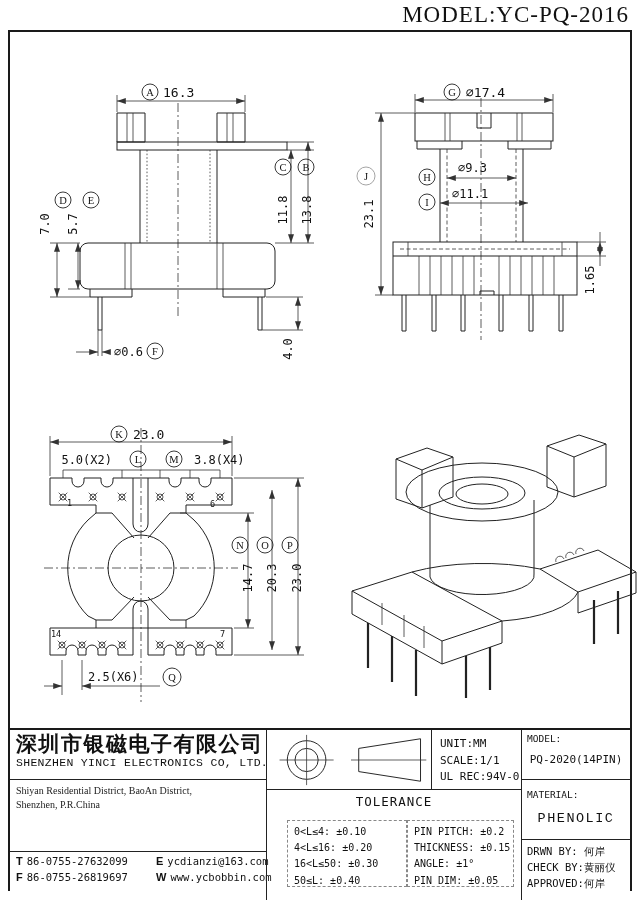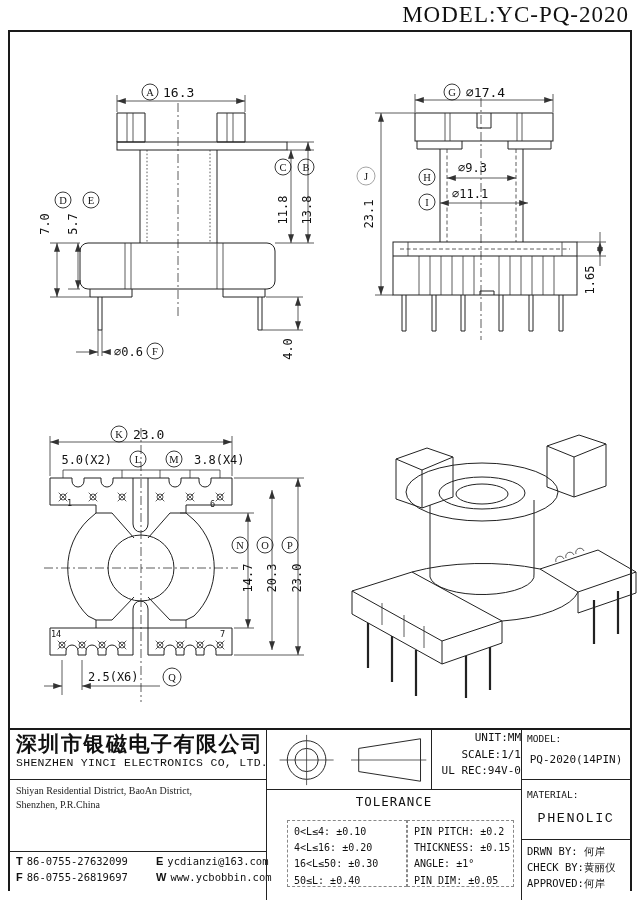--- a/index.html
+++ b/index.html
@@ -35,41 +35,41 @@
   .addr{height:72px;border-bottom:1.5px solid #222;padding:4px 6px 0 6px;box-sizing:border-box;
         font-family:"Liberation Serif",serif;font-size:10px;line-height:1.35;color:#222;}
   .addr-cn{font-size:9.5px;white-space:nowrap;}
   .addr div{white-space:nowrap;}
   .contacts{height:36px;padding:3px 6px 0 6px;box-sizing:border-box;display:grid;
         grid-template-columns:140px 1fr;grid-auto-rows:16px;font:10.5px "DejaVu Sans Mono",monospace;}
   .contacts b{font-family:"Liberation Sans",sans-serif;font-size:11px;margin-right:4px;}
   .tb-mid{position:absolute;left:256px;top:0;width:256px;height:100%;border-left:1.5px solid #222;border-right:1.5px solid #222;box-sizing:border-box;}
   .mid-top{position:relative;height:60px;border-bottom:1.5px solid #222;box-sizing:border-box;}
   .unitbox{position:absolute;left:164px;top:0;bottom:0;right:0;border-left:1.5px solid #222;
-        padding:0 0 0 8px;font:11px "DejaVu Sans Mono",monospace;line-height:1.5;white-space:nowrap;text-align:right;}
+        padding:6px 0 0 8px;font:11px "DejaVu Sans Mono",monospace;line-height:1.5;white-space:nowrap;}
   .tol{position:relative;height:98px;}
   .tol-title{text-align:center;font:12.5px "DejaVu Sans Mono",monospace;margin-top:4px;letter-spacing:1px;}
   .tol-box{position:absolute;top:26px;bottom:5px;border:1px dashed #888;padding:3px 0 0 6px;
         font:10px "DejaVu Sans Mono",monospace;line-height:1.62;white-space:nowrap;box-sizing:border-box;}
   .tol-l{left:20px;width:120px;}
   .tol-r{left:140px;width:107px;}
   .tb-right{position:absolute;left:512px;top:0;width:108px;height:100%;}
   .cell-model{height:50px;border-bottom:1.5px solid #222;padding:3px 5px 0 5px;box-sizing:border-box;}
   .cell-material{height:54px;border-bottom:1.5px solid #222;padding:3px 5px 0 5px;box-sizing:border-box;margin-top:6px;}
   .cell-label{font:9.5px "DejaVu Sans Mono",monospace;}
   .cell-value{font:11px "DejaVu Sans Mono",monospace;text-align:center;margin-top:9px;white-space:nowrap;}
   .material-value{font-family:Liberation Mono, monospace;font-size:13.5px;letter-spacing:1.5px;margin-top:11px;}
   .cell-sign{padding:4px 4px 0 5px;font:10.5px "DejaVu Sans Mono",monospace;line-height:1.5;white-space:nowrap;}
 </style>
 </head>
 <body>
 
 <div class="page">
 
-  <div class="doc-title">MODEL:YC-PQ-2020</div>
+  <div class="doc-title">MODEL:YC-PQ-2016</div>
   <div class="frame"></div>
 
   <svg class="views" width="641" height="900" viewBox="0 0 641 900">
     <defs>
       <marker id="ar" viewBox="0 0 10 10" refX="10" refY="5" markerWidth="11" markerHeight="11" orient="auto-start-reverse">
         <path d="M0,1.6 L10,5 L0,8.4 z" fill="#333"></path>
       </marker>
       <symbol id="pm" viewBox="0 0 12 12">
         <circle cx="6" cy="6" r="3" class="thin"></circle>
         <path class="thin" d="M1.7,1.7 L10.3,10.3 M1.7,10.3 L10.3,1.7"></path>

